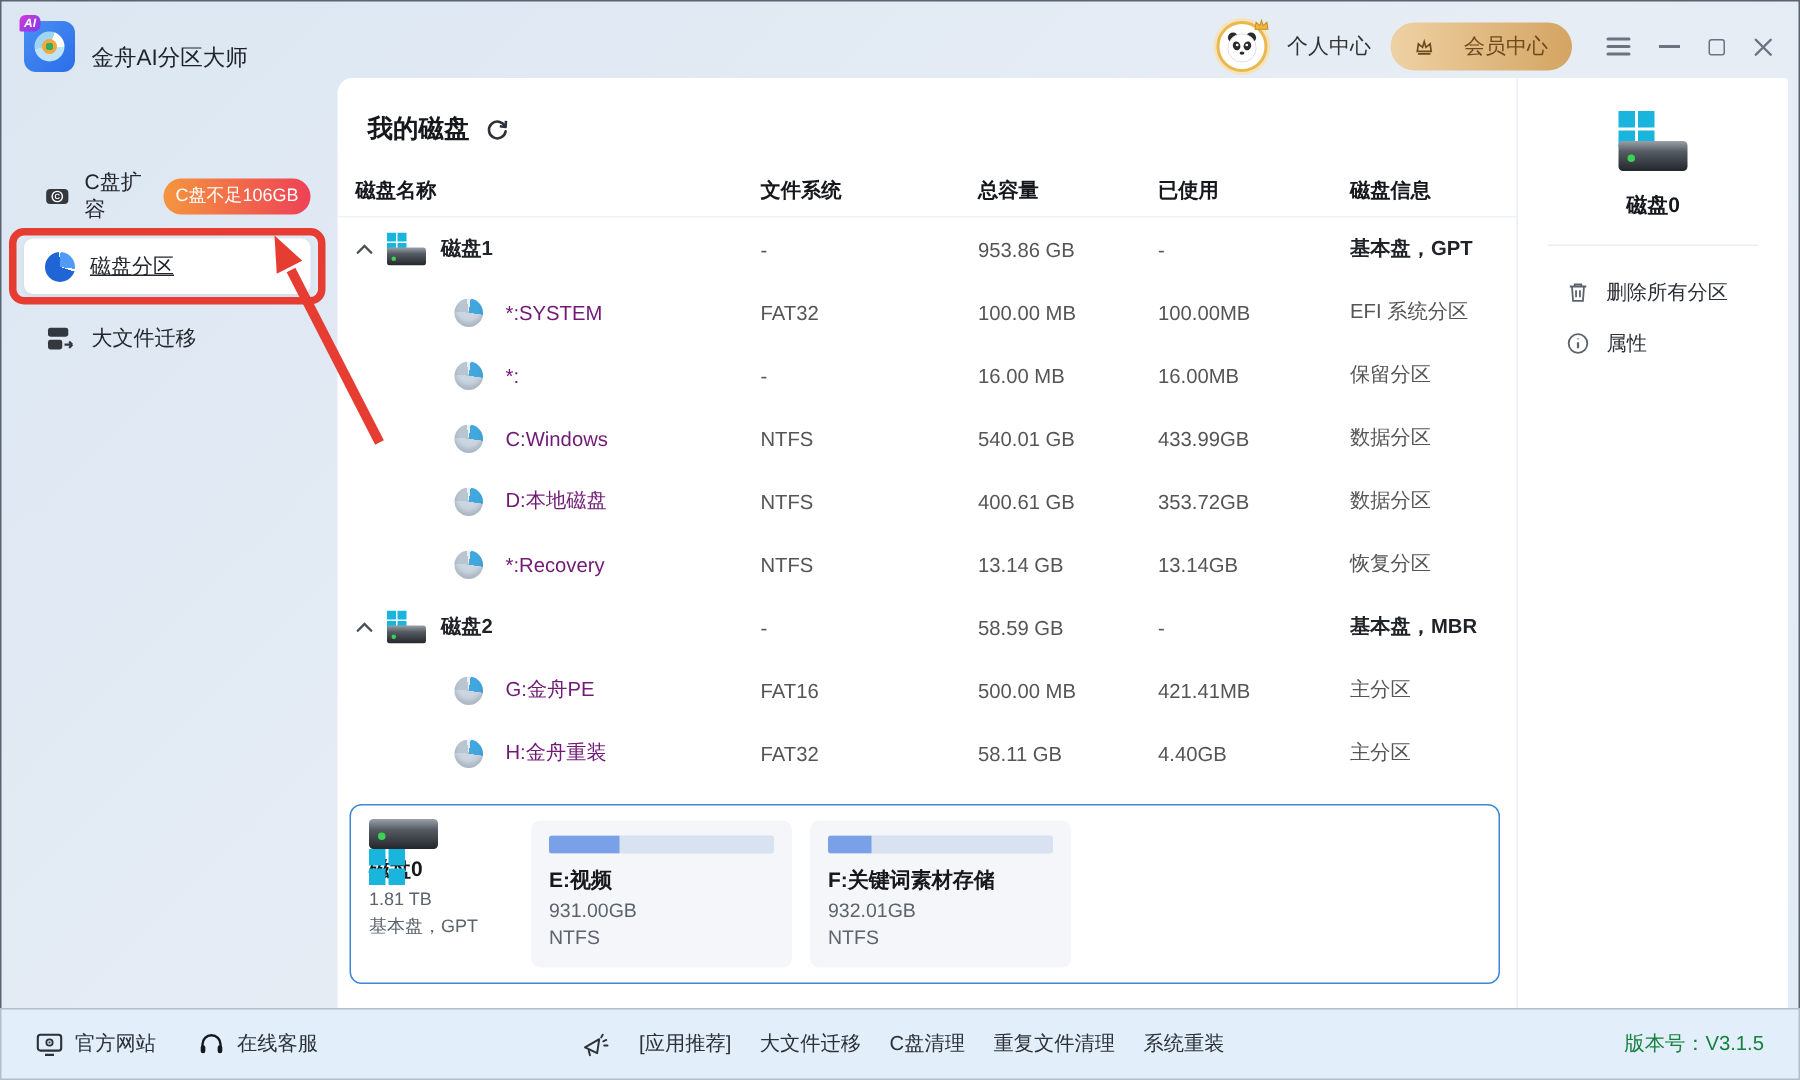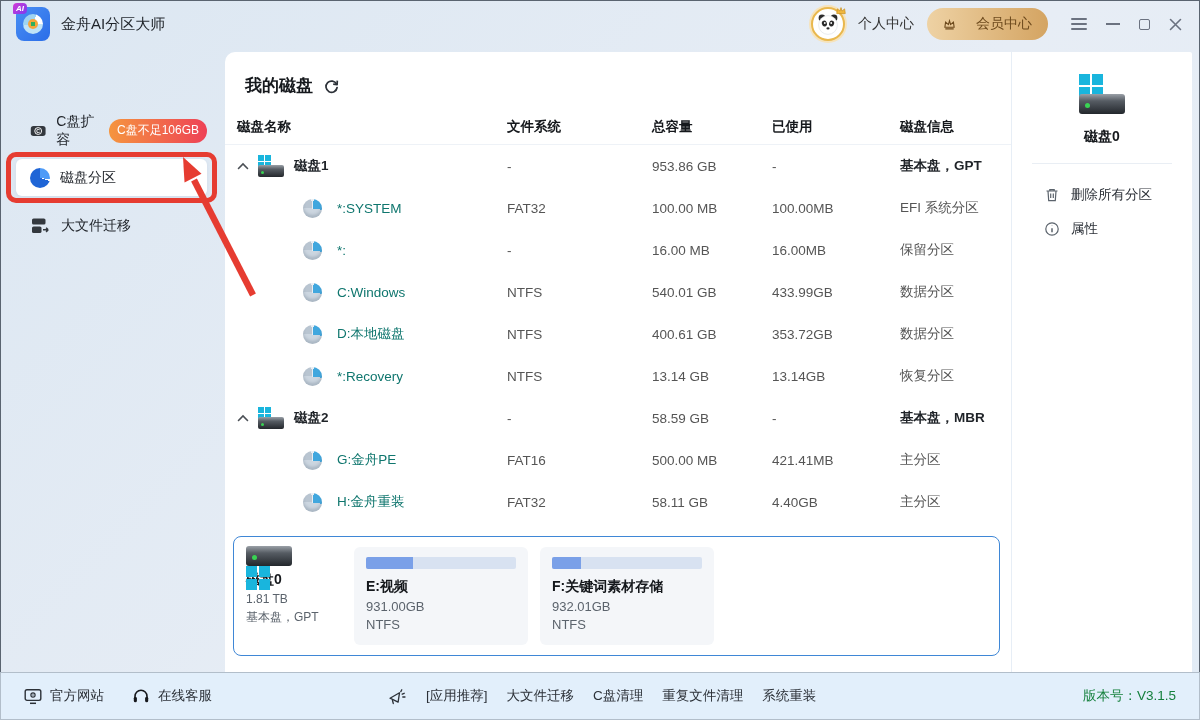--- a/index.html
+++ b/index.html
@@ -3,21 +3,21 @@
 <meta charset="utf-8">
 <style>
   * { margin:0; padding:0; box-sizing:border-box; }
   html,body { width:1200px; height:720px; }
   body { font-family:"Liberation Sans","DejaVu Sans",sans-serif; color:#222; }
   .window { position:relative; width:1200px; height:720px; overflow:hidden;
     background:linear-gradient(135deg,#dce7f2 0%,#e7edf5 55%,#e2ecf6 100%);
     box-shadow:inset 0 0 0 1px #5a6470; }
 
   
-  .titlebar { position:absolute; top:0; left:0; right:0; height:48px; display:flex; align-items:center; padding:0 18px 0 16px; }
+  .titlebar { position:absolute; top:0; left:0; right:0; height:48px; display:flex; align-items:flex-end; padding:0 18px 0 16px; }
   .logo { position:relative; width:34px; height:34px; border-radius:8px; background:linear-gradient(135deg,#4a90f4,#2b6de8); flex:0 0 auto; }
   .logo .pie { position:absolute; left:7px; top:7px; width:20px; height:20px; border-radius:50%;
     background:conic-gradient(from 20deg,#ffffff 0 70deg,#bfe3f7 70deg 240deg,#9fd4f2 240deg 360deg); }
   .logo .pie::after { content:''; position:absolute; left:5px; top:5px; width:10px; height:10px; border-radius:50%;
     background:radial-gradient(circle at 50% 50%, #2fae5e 0 2.5px, #f5a63c 2.5px 5px, #e8893a 5px); }
   .logo .ai { position:absolute; left:-3px; top:-4px; padding:1px 3px; font-size:8px; font-weight:bold; font-style:italic; color:#fff;
     background:linear-gradient(135deg,#d43bd4,#7b3bf0); border-radius:4px 4px 4px 1px; }
   .app-title { margin-left:11px; font-size:15px; color:#1f2329; }
   .tb-right { margin-left:auto; display:flex; align-items:center; gap:13px; }
   .avatar { position:relative; width:34px; height:34px; border-radius:50%; background:#fff; border:2px solid #e9b84e;
@@ -30,21 +30,21 @@
   .hamb { width:16px; display:flex; flex-direction:column; gap:3px; cursor:pointer; }
   .hamb i { display:block; height:2px; background:#6b7280; border-radius:1px; }
   .minb { width:14px; height:2px; background:#6b7280; cursor:pointer; }
   .maxb { width:11px; height:11px; border:1.7px solid #6b7280; border-radius:2px; cursor:pointer; }
   .closeb { cursor:pointer; display:flex; }
 
   
   .sidebar { position:absolute; left:0; top:48px; width:225px; bottom:48px; }
   .side-item { position:absolute; left:16px; right:18px; height:37px; display:flex; align-items:center; gap:10px;
     padding-left:14px; font-size:14px; color:#23272d; cursor:pointer; border-radius:6px; }
-  .side-item.sel { background:#fff; box-shadow:0 1px 4px rgba(40,70,120,.08); }
+  .side-item.sel { background:#fff; box-shadow:0 1px 4px rgba(40,70,120,.08);text-decoration:underline; }
   .badge { margin-left:2px; padding:3px 8px 4px; border-radius:999px; font-size:12px; color:#fff; white-space:nowrap;
     background:linear-gradient(90deg,#f5953f,#ee4156); }
   .anno-box { position:absolute; left:6px; top:104px; width:211px; height:51px; border:5px solid #e63c31; border-radius:10px;
     pointer-events:none; z-index:6; }
   .bluepie { width:20px; height:20px; border-radius:50%; flex:0 0 auto;
     background:conic-gradient(from 2deg,#4f9bf7 0 95deg,#ffffff 95deg 105deg,#1f65d6 105deg 355deg,#ffffff 355deg 360deg); }
 
   
   .white-area { position:absolute; left:225px; top:52px; right:8px; bottom:48px; background:#fff; border-radius:10px 2px 0 0;
     display:flex; }
@@ -58,21 +58,21 @@
   .thead > div { padding:0 4px; }
   .tdivider { position:absolute; left:0; right:0; top:92px; height:1px; background:#eef2f7; }
 
   .rows { position:absolute; left:0; top:93px; right:0; }
   .trow { display:grid; grid-template-columns:270px 145px 120px 128px 1fr; padding-left:8px; height:42px; align-items:center;
     font-size:13.5px; color:#555; cursor:pointer; }
   .trow > div { padding:0 4px; overflow:hidden; white-space:nowrap; }
   .namecell { display:flex; align-items:center; gap:9px; color:#1f2328; }
   .trow.disk .namecell { font-weight:600; }
   .trow.disk .infocell { font-weight:700; color:#1f2328; }
-  .namecell.part { padding-left:70px; color:#0f766e; font-weight:400;gap:15px; }
+  .namecell.part { padding-left:70px; color:#701a75; font-weight:400;gap:15px; }
   .chev { flex:0 0 auto; display:flex; cursor:pointer; }
 
   .hdd { position:relative; width:27px; height:22px; flex:0 0 auto; }
   .hdd .sq { position:absolute; left:0; top:0; display:grid; grid-template-columns:6px 6px; grid-template-rows:6px 6px; gap:1px; }
   .hdd .sq i { background:#19b5dd; }
   .hdd .bdy { position:absolute; left:0; bottom:0; width:26px; height:12px; border-radius:2px;
     background:linear-gradient(180deg,#9aa0a7 0%,#565c63 35%,#23272c 100%); }
   .hdd .bdy::after { content:''; position:absolute; left:3px; bottom:3.5px; width:3px; height:3px; border-radius:50%; background:#39d353; }
   .hdd.lg { width:46px; height:40px; }
   .hdd.lg .sq { grid-template-columns:11px 11px; grid-template-rows:11px 11px; gap:2px; }

